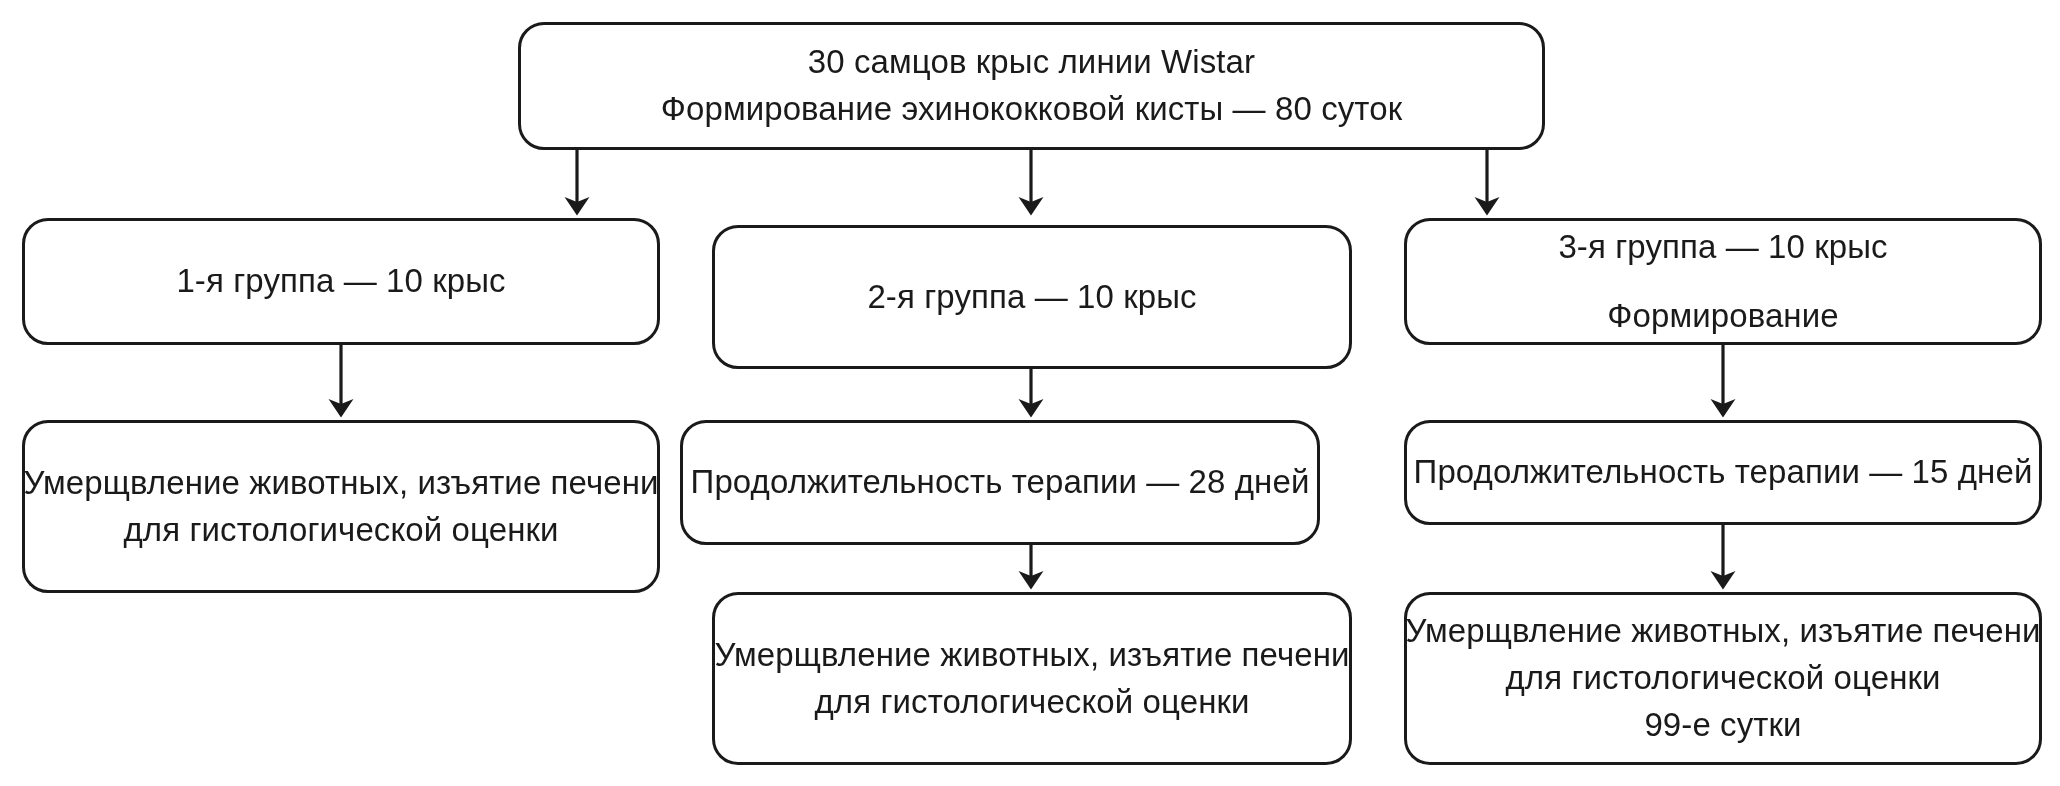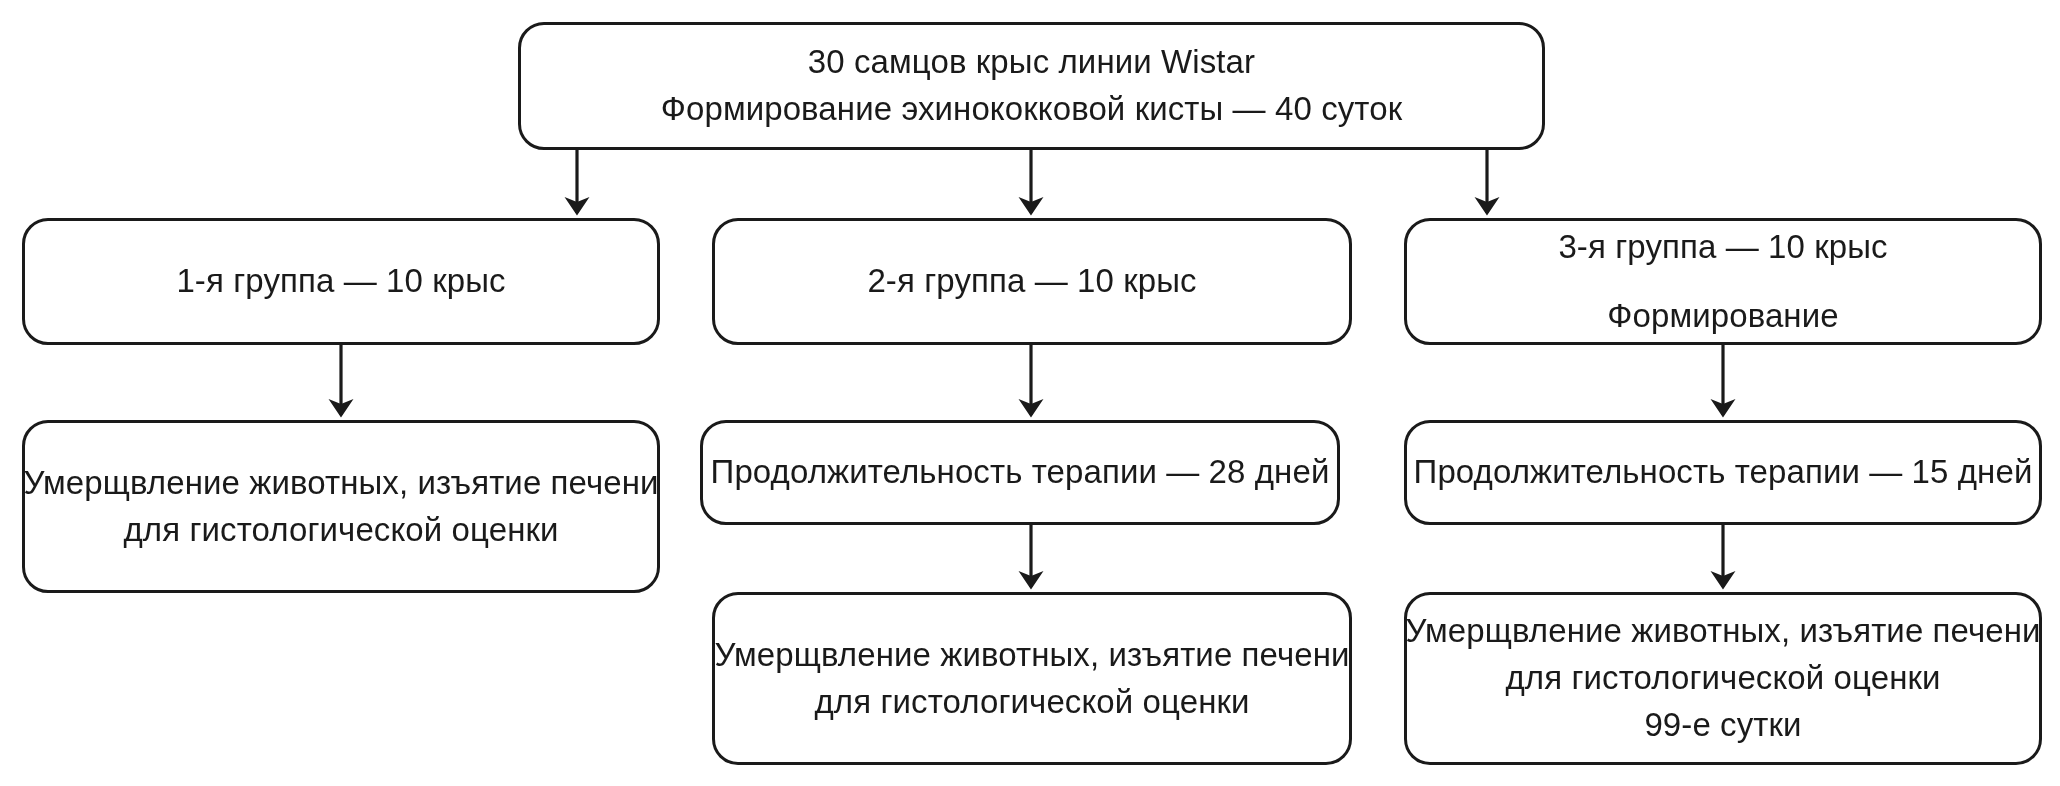--- a/index.html
+++ b/index.html
@@ -47,25 +47,25 @@
   }
   .node .line {
     display: block;
     white-space: nowrap;
   }
 
   
   #node-root      { left: 518px;  top: 22px;  width: 1027px; height: 128px; }
 
   #node-group-1   { left: 22px;   top: 218px; width: 638px;  height: 127px; }
-  #node-group-2   { left: 712px;  top: 218px; width: 640px;  height: 127px; text-align: center; }
+  #node-group-2   { left: 712px;  top: 225px; width: 640px;  height: 144px; text-align: center; }
   #node-group-3   { left: 1404px; top: 218px; width: 638px;  height: 127px; gap: 22px; }
 
   #node-endpoint-1{ left: 22px;   top: 420px; width: 638px;  height: 173px; }
-  #node-duration-2{ left: 700px;  top: 420px; width: 640px;  height: 105px; }
+  #node-duration-2{ left: 680px;  top: 420px; width: 640px;  height: 125px; }
   #node-duration-3{ left: 1404px; top: 420px; width: 638px;  height: 105px; justify-content: center; }
 
   #node-endpoint-2{ left: 712px;  top: 592px; width: 640px;  height: 173px; }
   #node-endpoint-3{ left: 1404px; top: 592px; width: 638px;  height: 173px; }
 </style>
 </head>
 <body>
 
 <div id="canvas">
 
@@ -85,21 +85,21 @@
       <line x1="1031" y1="345" x2="1031" y2="415"></line>
       <line x1="1723" y1="345" x2="1723" y2="415"></line>
 
       <line x1="1031" y1="525" x2="1031" y2="587"></line>
       <line x1="1723" y1="525" x2="1723" y2="587"></line>
     </g>
   </svg>
 
   <div class="node" id="node-root">
     <span class="line">30 самцов крыс линии Wistar</span>
-    <span class="line">Формирование эхинококковой кисты — 40 суток</span>
+    <span class="line">Формирование эхинококковой кисты — 80 суток</span>
   </div>
 
   <div class="node" id="node-group-1">
     <span class="line">1-я группа — 10 крыс</span>
   </div>
 
   <div class="node" id="node-group-2">
     <span class="line">2-я группа — 10 крыс</span>
   </div>
 

